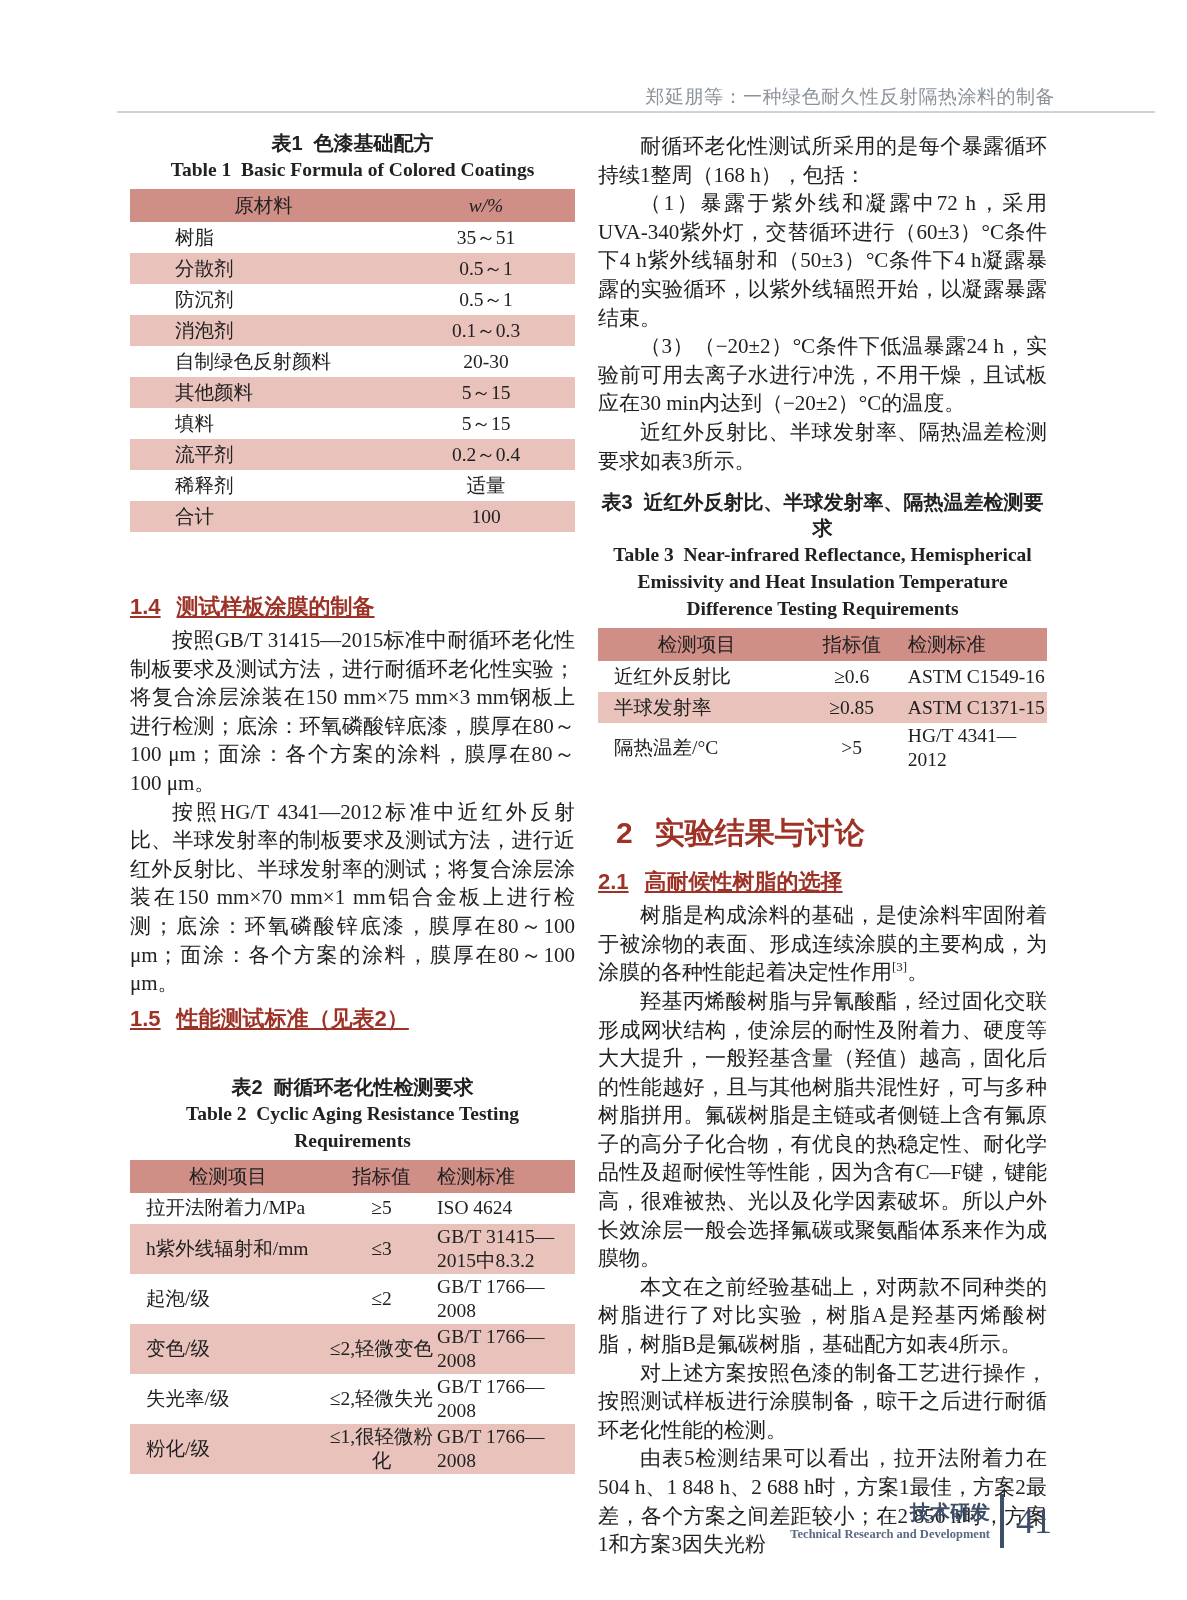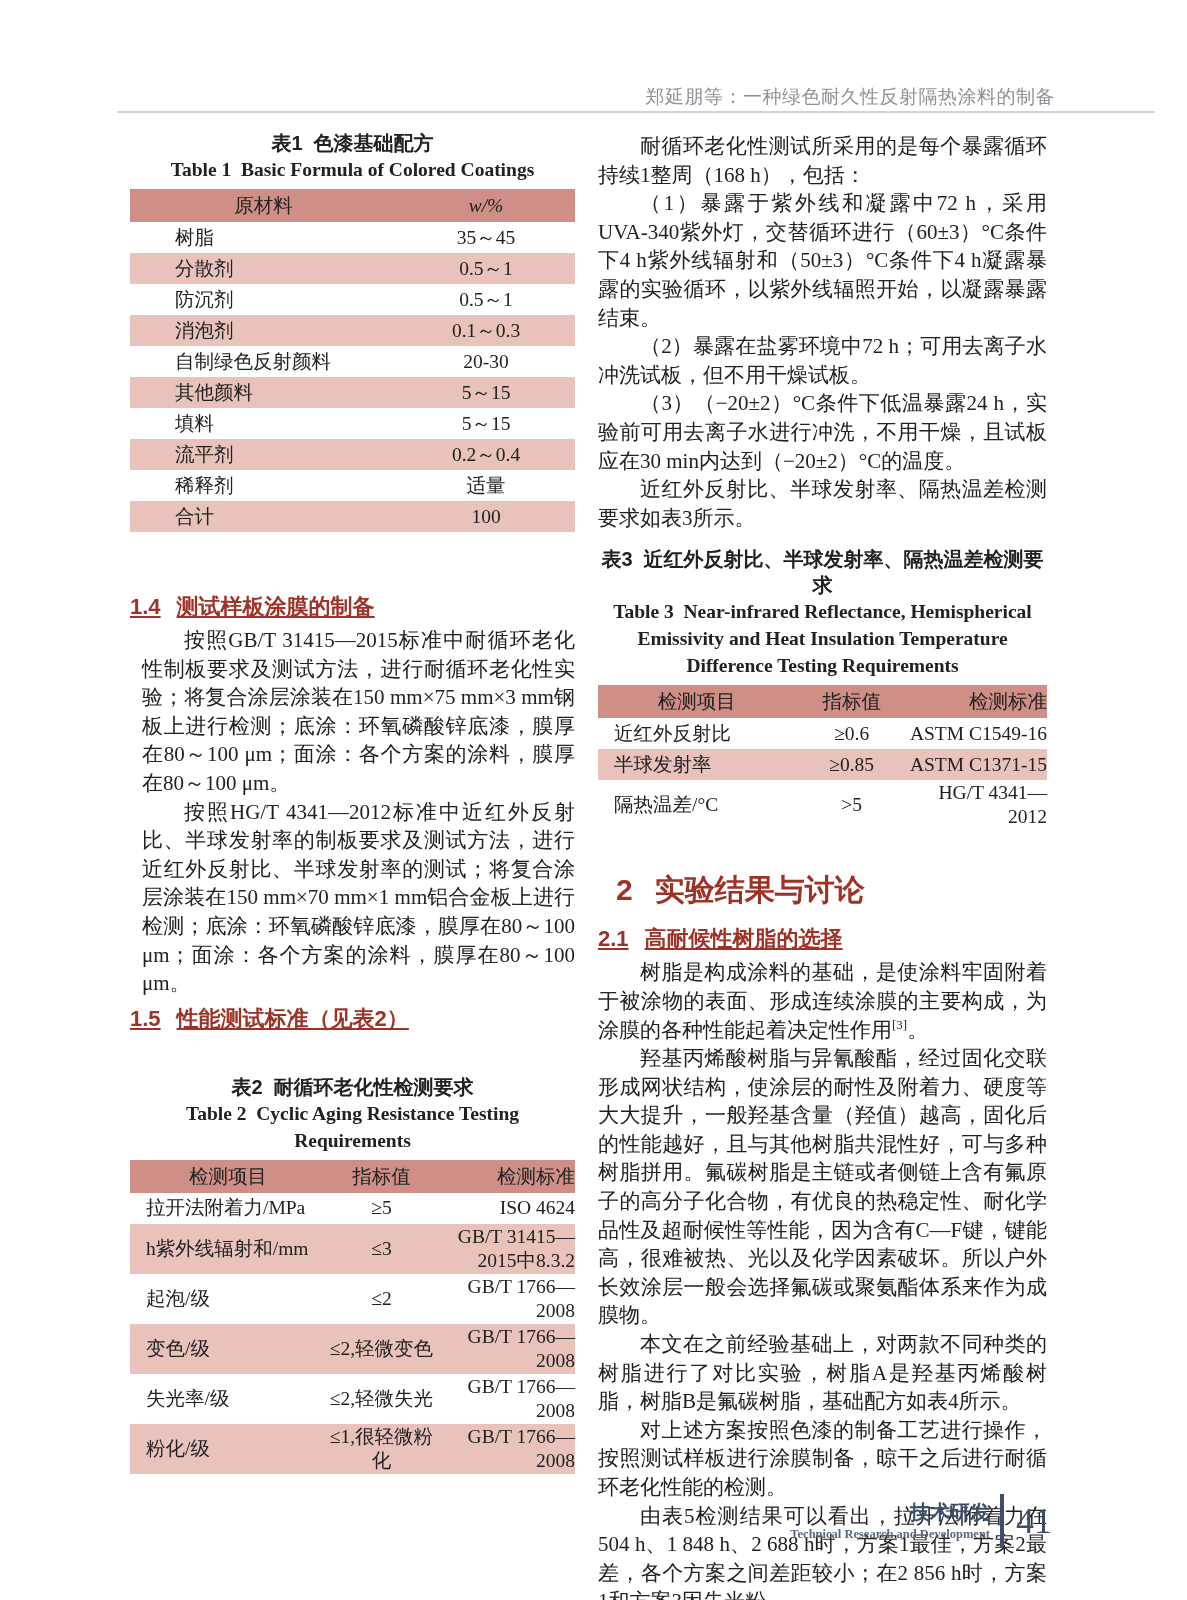--- a/index.html
+++ b/index.html
@@ -37,39 +37,39 @@
   table.ptable{width:100%;border-collapse:collapse;font-size:19.5px;margin-top:6px;}
   table.ptable th{background:var(--table-header-bg);font-weight:normal;height:31px;padding:1px 0;}
   table.ptable td{height:29px;padding:1px 0;line-height:24px;}
   table.ptable tbody tr:nth-of-type(even) td{background:var(--table-stripe-bg);}
   .t1 .c1{width:60%;text-align:left;padding-left:45px;box-sizing:border-box;}
   .t1 th.c1{text-align:center;padding-left:0;}
   .t1 .c2{width:40%;text-align:center;}
   .t23 .c1{width:44%;text-align:left;padding-left:16px;box-sizing:border-box;}
   .t23 th.c1{text-align:center;padding-left:0;}
   .t23 .c2{width:25%;text-align:center;}
-  .t23 .c3{width:31%;text-align:right;}
+  .t23 .c3{width:31%;text-align:left;}
   .ital{font-style:italic;}
   
   .h-red{
     font-family:"Liberation Sans","DejaVu Sans",sans-serif;font-weight:bold;
     color:var(--accent-red);font-size:22px;line-height:26px;margin:0;text-decoration:underline;
   }
   .h-red .h-num{margin-right:16px;}
   .h2-red{
     font-family:"Liberation Sans","DejaVu Sans",sans-serif;font-weight:bold;
     color:var(--accent-red);font-size:30px;line-height:36px;margin:18px;
   }
   .h2-red .h-num{margin-right:22px;}
   
   .paras p{margin:0;font-size:21px;line-height:28.6px;text-align:justify;text-indent:2em;}
   
   .mt-table1{margin-top:7px;}
   .h14{margin-top:62px;}
-  .paras-left{margin-top:6px;margin-left:12px;}
+  .paras-left{margin-top:6px;}
   .h15{margin-top:8px;}
   .cap2{margin-top:42px;}
   .cap3{margin-top:14px;}
   .h2sec{margin-top:42px;}
   .h21{margin-top:12px;}
   .paras-21{margin-top:6px;}
   sup{font-size:13px;line-height:0;}
   
   .footer{position:absolute;top:1494px;right:135px;display:flex;align-items:center;color:var(--footer-slate);}
   .f-cn{
@@ -97,21 +97,21 @@
       <thead>
         <tr>
           <th class="c1">原材料</th>
           <th class="c2 ital">w/%</th>
         </tr>
       </thead>
       <tbody>
 
           <tr>
             <td class="c1">树脂</td>
-            <td class="c2">35～45</td>
+            <td class="c2">35～51</td>
           </tr>
 
           <tr>
             <td class="c1">分散剂</td>
             <td class="c2">0.5～1</td>
           </tr>
 
           <tr>
             <td class="c1">防沉剂</td>
             <td class="c2">0.5～1</td>
@@ -224,21 +224,20 @@
   </div>
 
   <div class="col-right">
 
     <div class="paras">
 
         <p>耐循环老化性测试所采用的是每个暴露循环持续1整周（168 h），包括：</p>
 
         <p>（1）暴露于紫外线和凝露中72 h，采用UVA-340紫外灯，交替循环进行（60±3）°C条件下4 h紫外线辐射和（50±3）°C条件下4 h凝露暴露的实验循环，以紫外线辐照开始，以凝露暴露结束。</p>
 
-        <p>（2）暴露在盐雾环境中72 h；可用去离子水冲洗试板，但不用干燥试板。</p>
 
         <p>（3）（−20±2）°C条件下低温暴露24 h，实验前可用去离子水进行冲洗，不用干燥，且试板应在30 min内达到（−20±2）°C的温度。</p>
 
         <p>近红外反射比、半球发射率、隔热温差检测要求如表3所示。</p>
       </div>
 
     <div class="cap-cn cap3">表3  近红外反射比、半球发射率、隔热温差检测要求</div>
     <div class="cap-en">Table 3  Near-infrared Reflectance, Hemispherical Emissivity and Heat Insulation Temperature Difference Testing Requirements</div>
 
     <table class="ptable t23">

